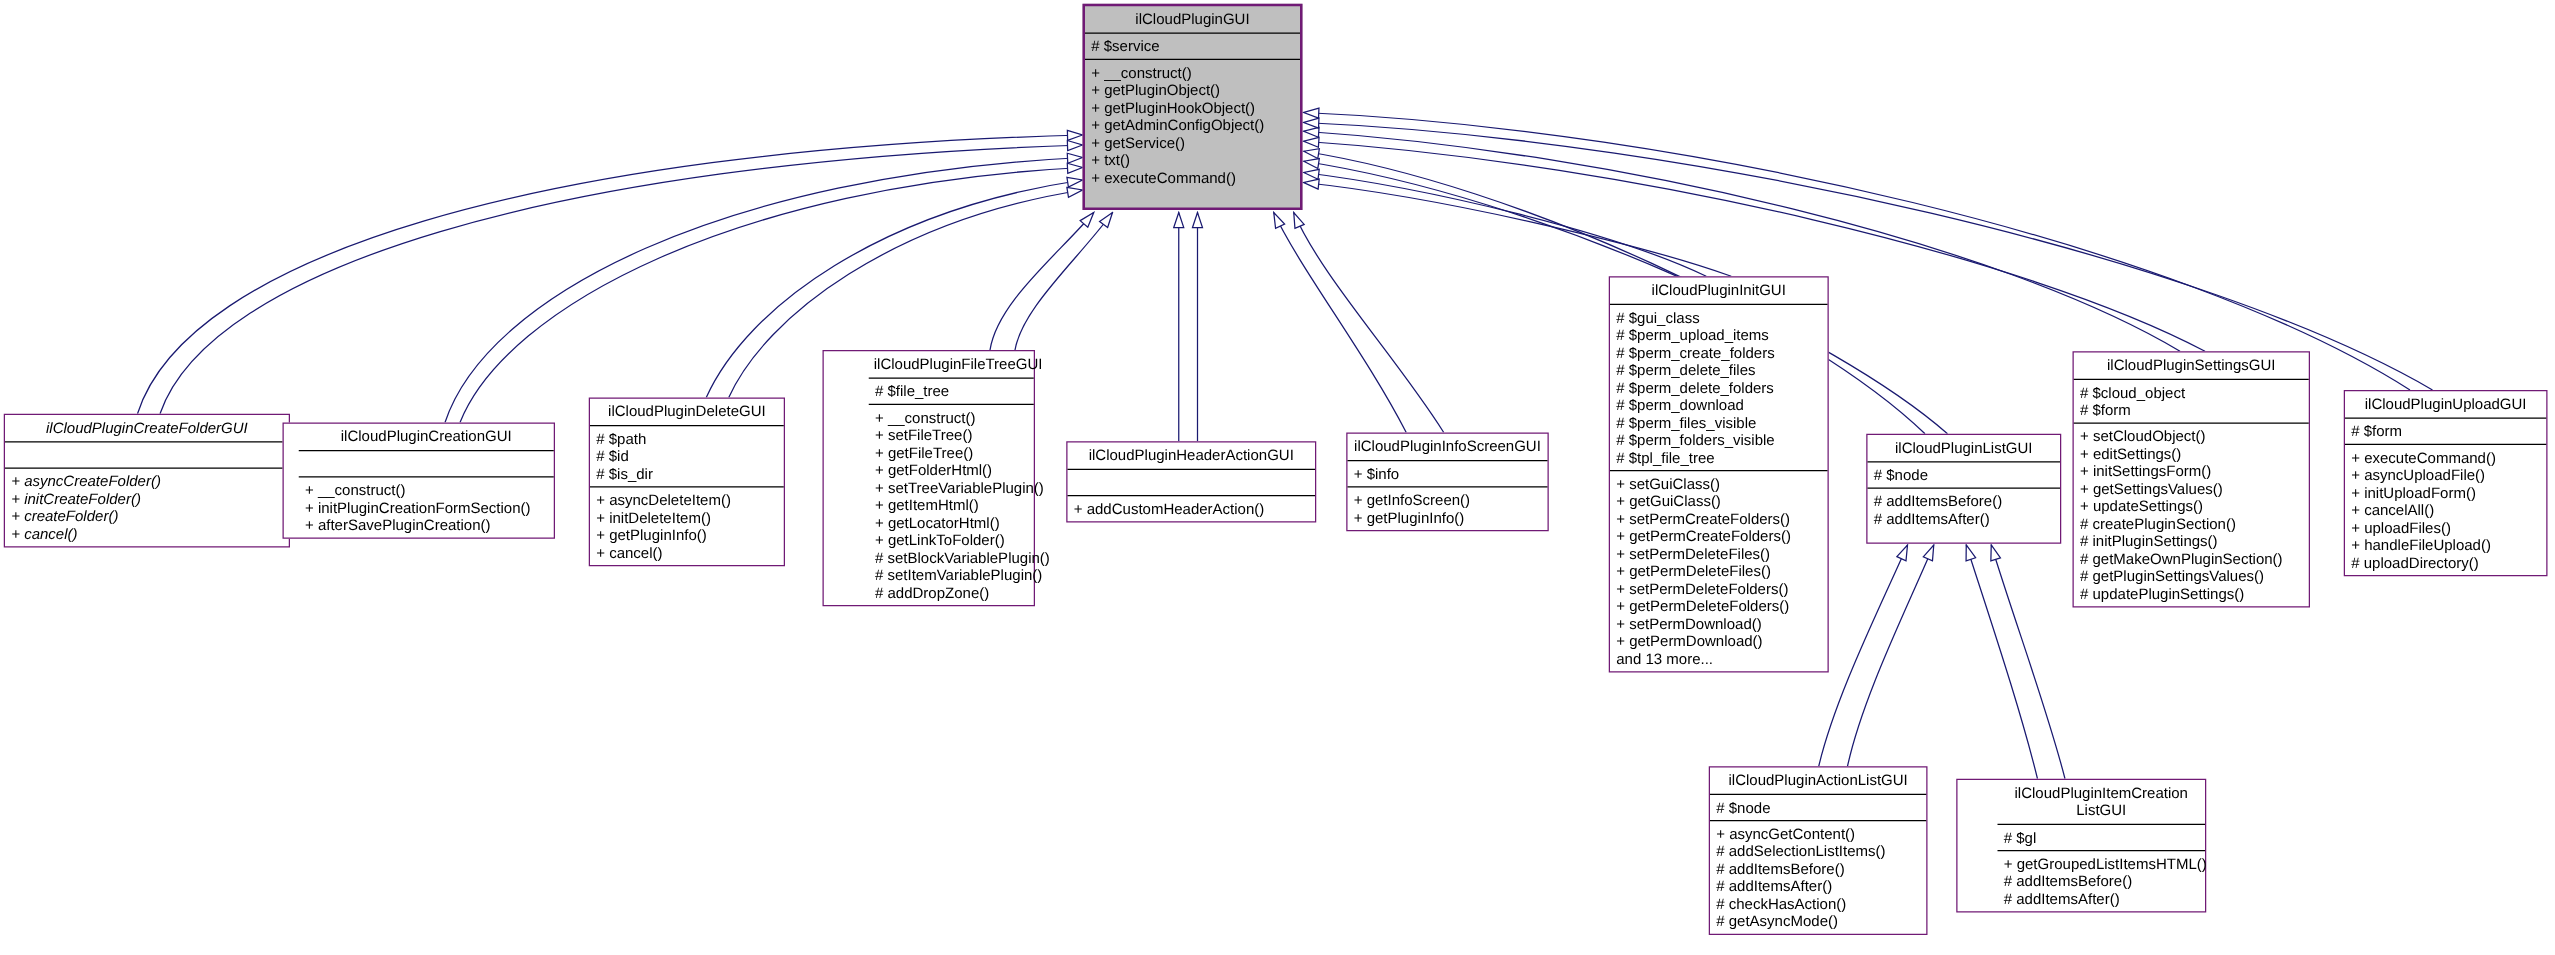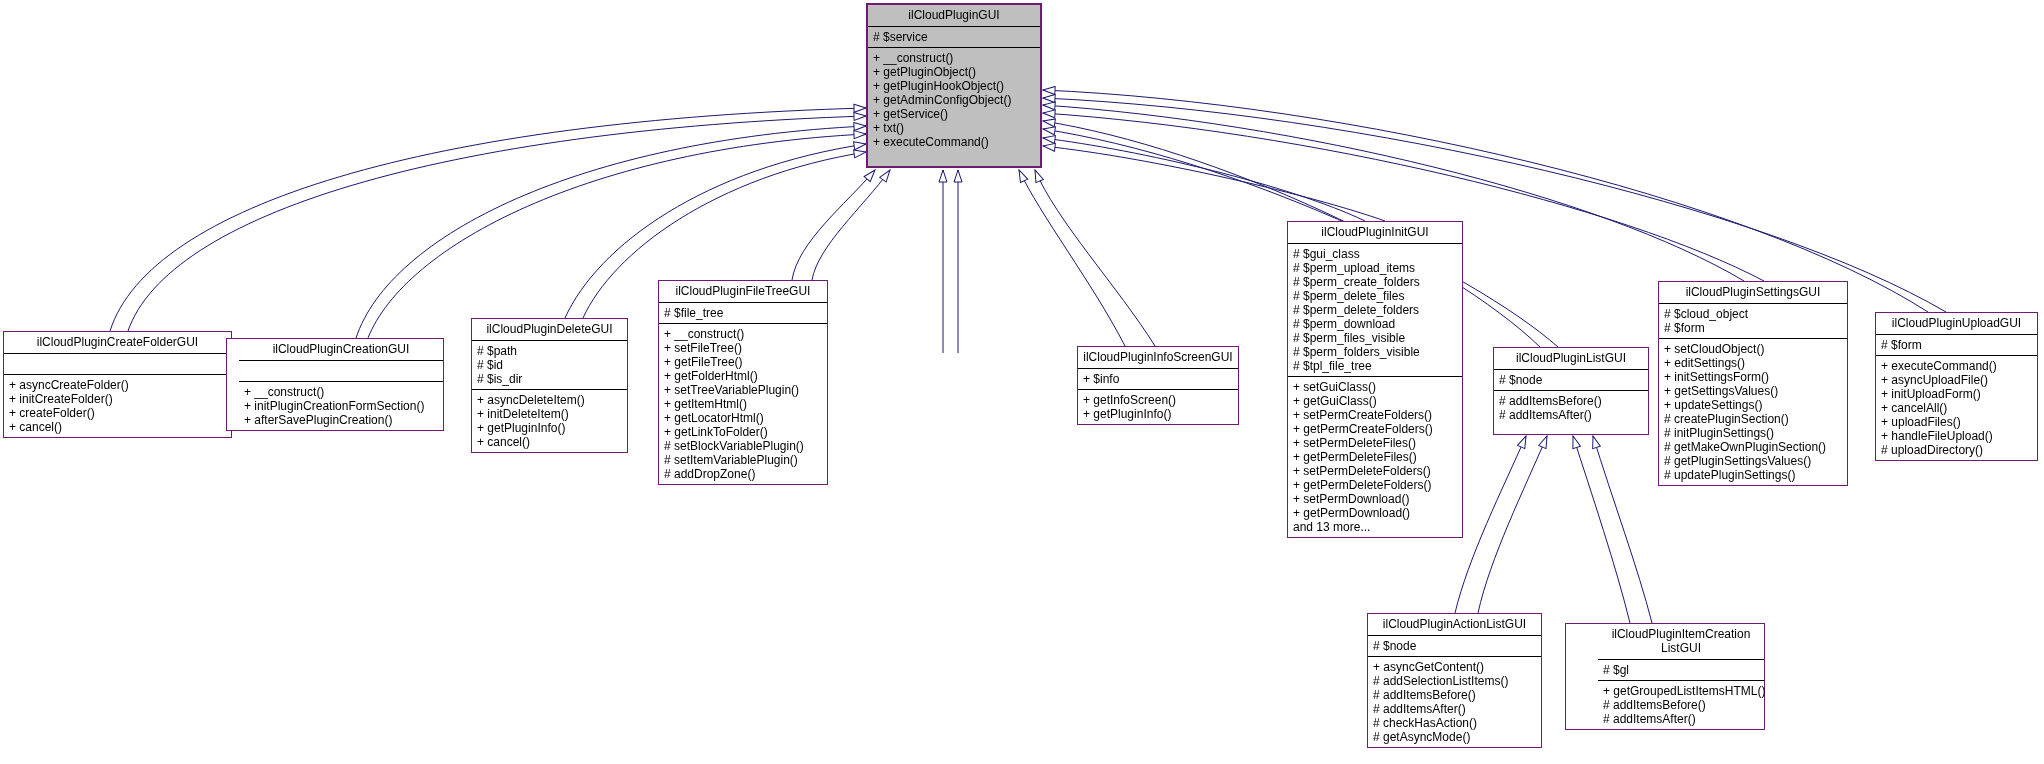--- a/index.html
+++ b/index.html
@@ -86,21 +86,21 @@
         <div class="member-row">+ __construct()</div>
         <div class="member-row">+ getPluginObject()</div>
         <div class="member-row">+ getPluginHookObject()</div>
         <div class="member-row">+ getAdminConfigObject()</div>
         <div class="member-row">+ getService()</div>
         <div class="member-row">+ txt()</div>
         <div class="member-row">+ executeCommand()</div>
       </div>
   </div>
 
-  <div class="uml-class" style="left:3px;top:331px;width:229px;">
+  <div class="uml-class" style="left:3px;top:331px;width:229px;font-style:italic;">
     <div class="uml-title">ilCloudPluginCreateFolderGUI</div>
     <div class="uml-attrs"></div>
     <div class="uml-methods">
         <div class="member-row">+ asyncCreateFolder()</div>
         <div class="member-row">+ initCreateFolder()</div>
         <div class="member-row">+ createFolder()</div>
         <div class="member-row">+ cancel()</div>
       </div>
   </div>
 
@@ -122,40 +122,47 @@
         <div class="member-row"># $is_dir</div>
       </div>
     <div class="uml-methods">
         <div class="member-row">+ asyncDeleteItem()</div>
         <div class="member-row">+ initDeleteItem()</div>
         <div class="member-row">+ getPluginInfo()</div>
         <div class="member-row">+ cancel()</div>
       </div>
   </div>
 
-  <div class="uml-class" style="left:658px;top:280px;width:170px;">
+  <div class="uml-class" style="left:658px;top:280px;width:170px;padding-left:36px;">
     <div class="uml-title">ilCloudPluginFileTreeGUI</div>
     <div class="uml-attrs">
         <div class="member-row"># $file_tree</div>
       </div>
     <div class="uml-methods">
         <div class="member-row">+ __construct()</div>
         <div class="member-row">+ setFileTree()</div>
         <div class="member-row">+ getFileTree()</div>
         <div class="member-row">+ getFolderHtml()</div>
         <div class="member-row">+ setTreeVariablePlugin()</div>
         <div class="member-row">+ getItemHtml()</div>
         <div class="member-row">+ getLocatorHtml()</div>
         <div class="member-row">+ getLinkToFolder()</div>
         <div class="member-row"># setBlockVariablePlugin()</div>
         <div class="member-row"># setItemVariablePlugin()</div>
         <div class="member-row"># addDropZone()</div>
       </div>
   </div>
 
+  <div class="uml-class" style="left:853px;top:353px;width:200px;">
+    <div class="uml-title">ilCloudPluginHeaderActionGUI</div>
+    <div class="uml-attrs"></div>
+    <div class="uml-methods">
+        <div class="member-row">+ addCustomHeaderAction()</div>
+      </div>
+  </div>
 
   <div class="uml-class" style="left:1077px;top:346px;width:162px;">
     <div class="uml-title">ilCloudPluginInfoScreenGUI</div>
     <div class="uml-attrs">
         <div class="member-row">+ $info</div>
       </div>
     <div class="uml-methods">
         <div class="member-row">+ getInfoScreen()</div>
         <div class="member-row">+ getPluginInfo()</div>
       </div>

